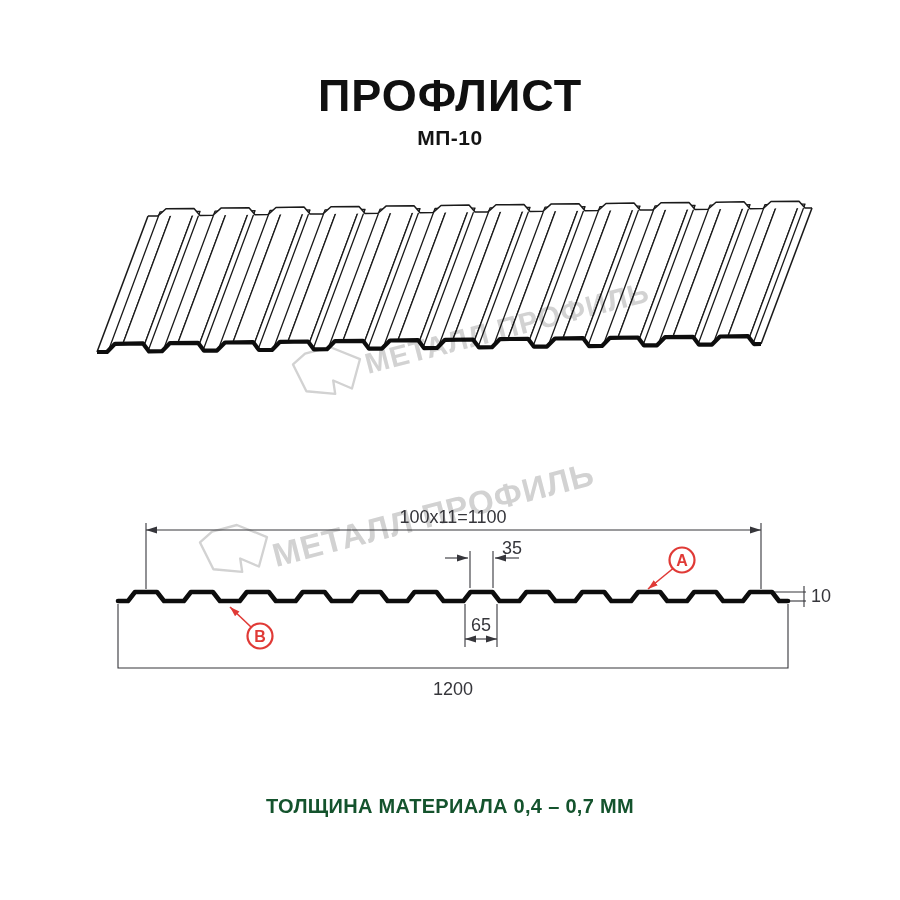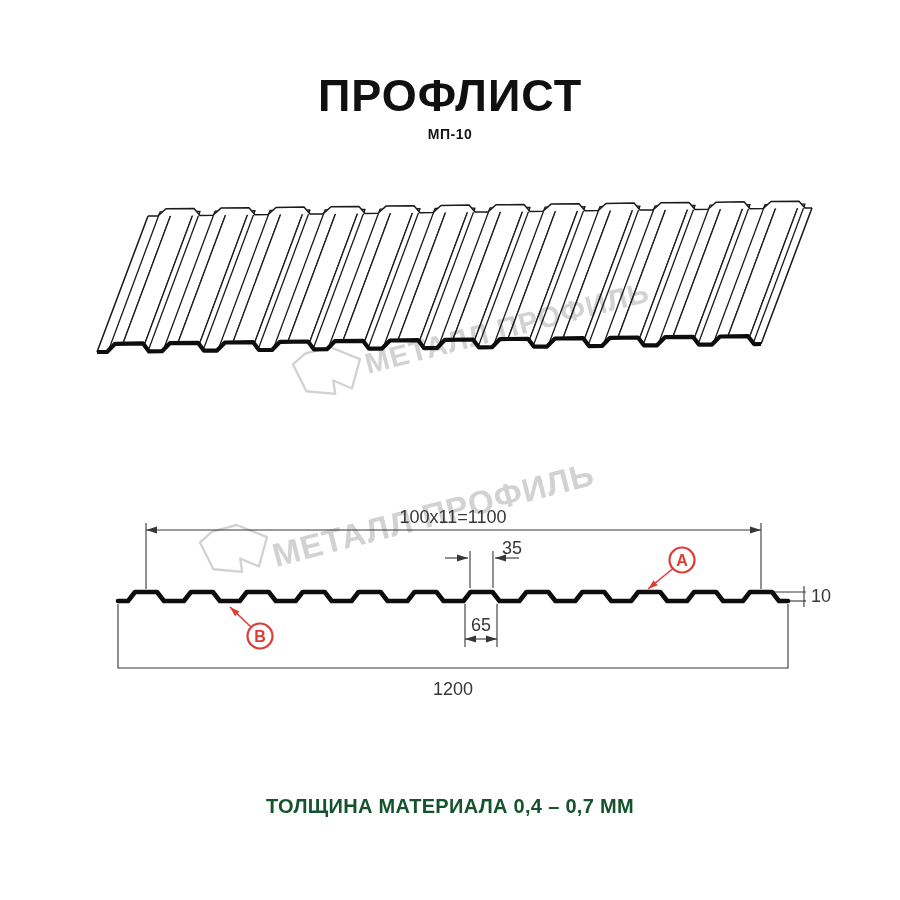--- a/index.html
+++ b/index.html
@@ -7,21 +7,21 @@
     width:900px;height:900px;background:#ffffff;position:relative;overflow:hidden;
     font-family:"Liberation Sans",sans-serif;
   }
   .page{position:absolute;inset:0;background:#fff;}
   .title{
     position:absolute;top:73px;left:0;right:0;text-align:center;
     font-size:45px;font-weight:bold;letter-spacing:1px;color:#101010;line-height:1;
   }
   .subtitle{
     position:absolute;top:127px;left:0;right:0;text-align:center;
-    font-size:14px;font-weight:bold;letter-spacing:.5px;color:#141414;line-height:1;
+    font-size:21px;font-weight:bold;letter-spacing:.5px;color:#141414;line-height:1;
   }
   .caption{
     position:absolute;top:796px;left:0;right:0;text-align:center;
     font-size:20px;font-weight:bold;letter-spacing:.3px;color:#14532d;line-height:1;
   }
   svg.scene{position:absolute;left:0;top:0;}
   .wm{mix-blend-mode:multiply;}
   .wm-text{font-weight:bold;fill:#d2d2d2;letter-spacing:1px;}
   .wm-logo{fill:none;stroke:#d2d2d2;stroke-width:3.5;stroke-linejoin:round;}
   .dim{stroke:#36363b;stroke-width:1.1;fill:none;}

